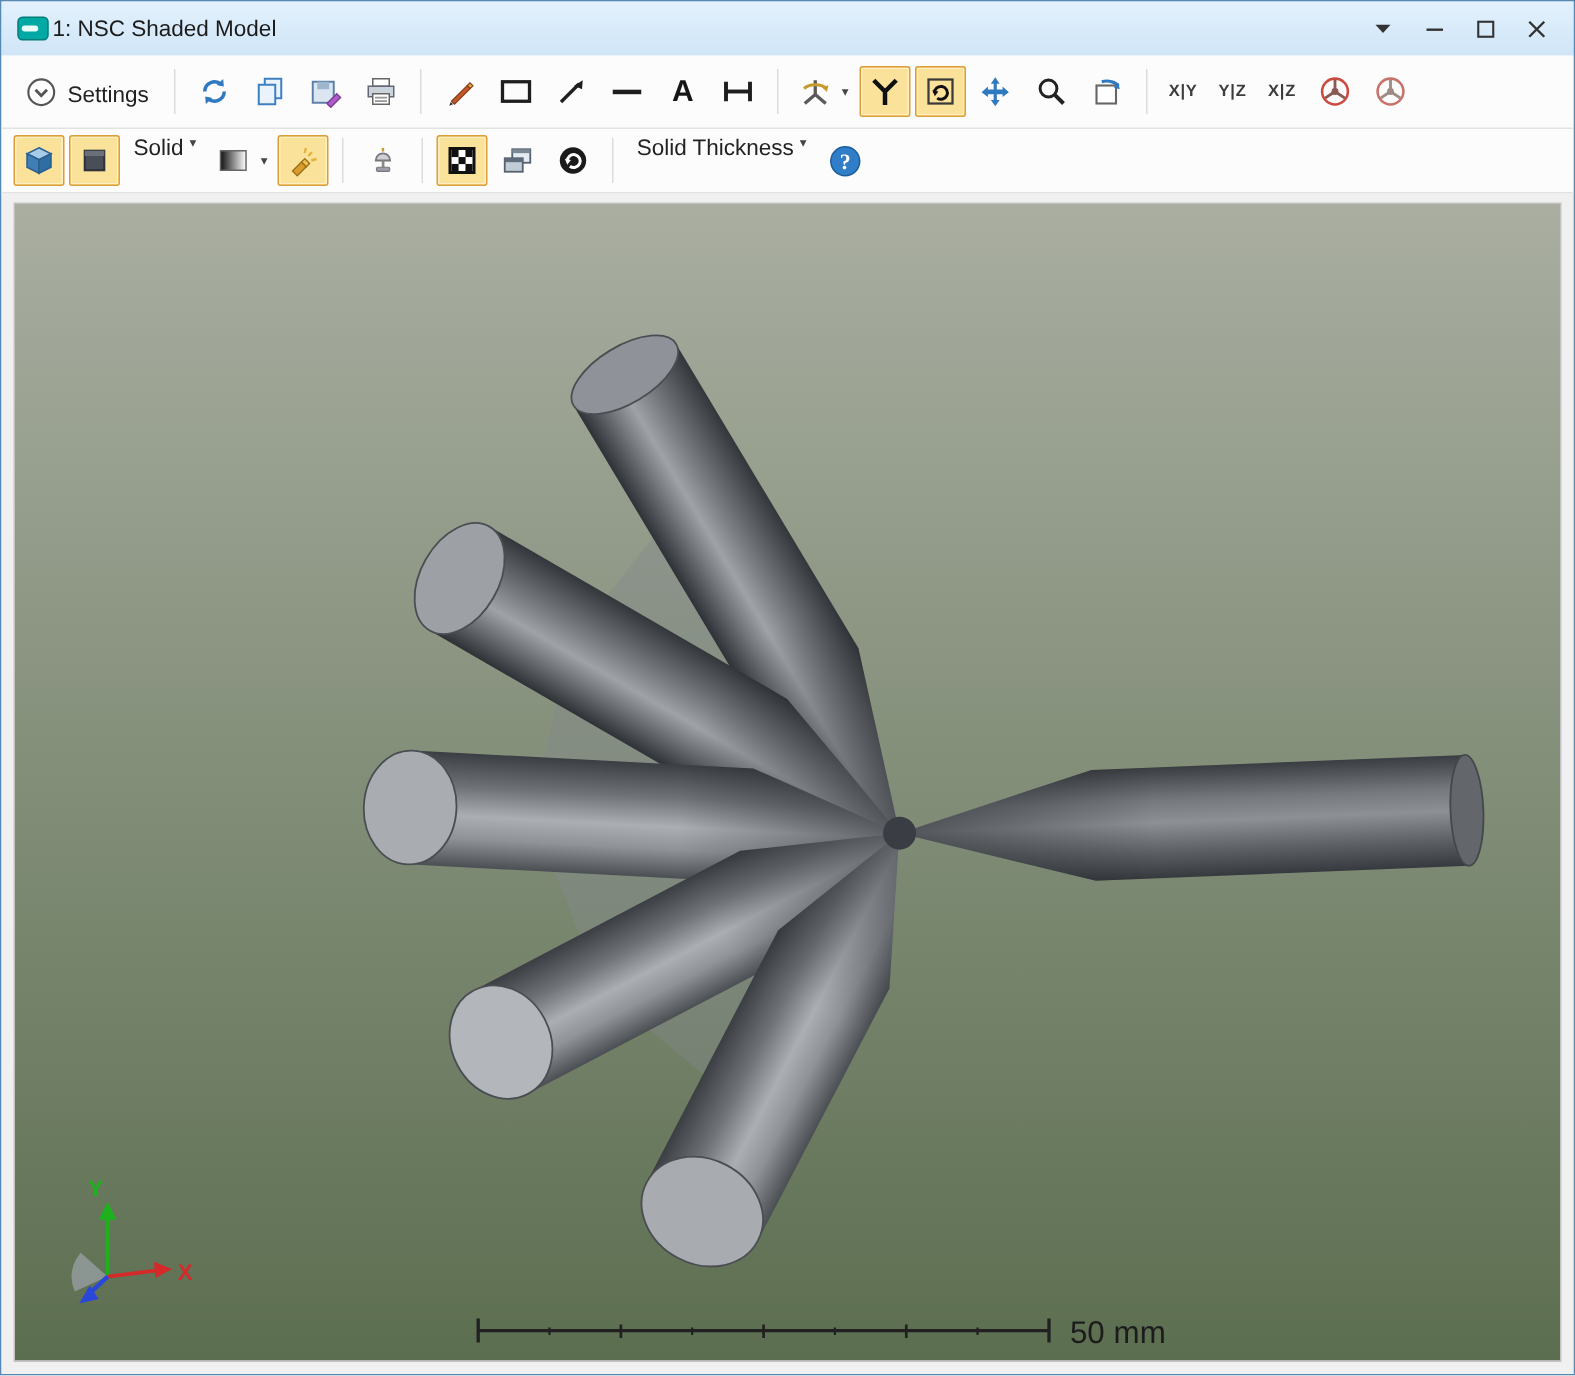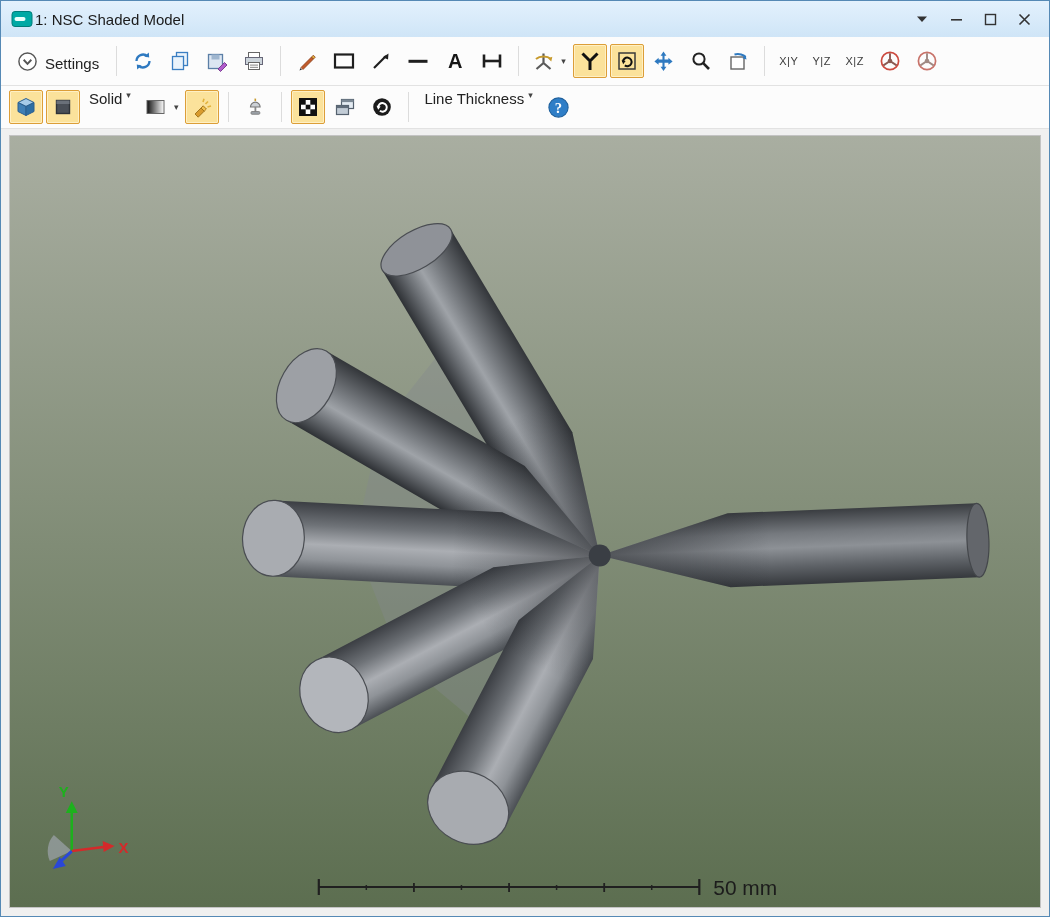--- a/index.html
+++ b/index.html
@@ -7,21 +7,21 @@
   .window{width:100%;height:100%;border:1px solid #5589b5;display:flex;flex-direction:column;background:#f0f0f0;box-sizing:border-box}
   .titlebar{height:36px;flex:0 0 36px;background:linear-gradient(#e3f1fd,#cfe5f7);display:flex;align-items:center;padding:0 10px;gap:2px}
   .title{font-size:15px;color:#1b1b1b}
   .win-controls{margin-left:auto;display:flex;align-items:center;gap:4px}
   .win-btn{width:30px;height:26px;display:flex;align-items:center;justify-content:center;background:none;border:none;cursor:pointer;padding:0}
   .toolbar{background:#fcfcfc;display:flex;align-items:center;padding:0 8px;gap:3px;border-bottom:1px solid #e2e2e2}
   .toolbar.row1{height:48px;flex:0 0 48px}
   .toolbar.row2{height:42px;flex:0 0 42px}
   .tbtn{height:34px;min-width:34px;display:flex;align-items:center;justify-content:center;background:none;border:1px solid transparent;border-radius:2px;padding:0 3px;gap:2px;cursor:pointer}
   .tbtn.active{background:#fbe29b;border-color:#dc9e38;box-shadow:inset 0 0 0 1px #fff0c4}
-  .tbtn.txt{font-size:11px;color:#3c3c3c;font-weight:400;letter-spacing:.5px;min-width:30px}
+  .tbtn.txt{font-size:11px;color:#3c3c3c;font-weight:700;letter-spacing:.5px;min-width:30px}
   .sep{width:1px;height:30px;background:#dcdcdc;margin:0 6px}
   .settings{display:flex;align-items:flex-end;gap:7px;background:none;border:none;font-size:15px;color:#222;padding:0 8px;cursor:pointer}
   .dd{display:flex;align-items:flex-start;background:none;border:none;cursor:pointer;padding:0 6px;height:34px}
   .dd-label{font-size:15px;color:#222}
   .caret{font-size:9px;color:#444;margin-left:4px}
   .glyphA{font-size:20px;font-weight:bold;color:#161616;line-height:1}
   .viewport-wrap{flex:1;padding:6px 8px 8px;background:#f0f0f0;min-height:0}
   .viewport{width:100%;height:100%;background:linear-gradient(#a9aea1,#5c6e50);position:relative;border:1px solid #c3c3c3;box-sizing:border-box}
   .viewport > svg{position:absolute;inset:0;width:100%;height:100%}
 </style>
@@ -269,21 +269,21 @@
     </button>
     <button class="tbtn">
       <svg width="22" height="22" viewBox="0 0 22 22">
         <circle cx="11" cy="11" r="8.8" fill="#1b1b1b"></circle>
         <path d="M7.2 11.5 a4.3 4.3 0 1 1 1.7 3.3" stroke="#fff" stroke-width="2" fill="none"></path>
         <polygon points="5.6,9.8 9.6,10.6 7.2,13.8" fill="#fff"></polygon>
       </svg>
     </button>
     <div class="sep"></div>
     <button class="dd">
-      <span class="dd-label">Line Thickness</span>
+      <span class="dd-label">Solid Thickness</span>
       <span class="caret">▾</span>
     </button>
     <button class="tbtn">
       <svg width="23" height="23" viewBox="0 0 22 22">
         <circle cx="11" cy="11" r="9.2" fill="#2f7ec7" stroke="#1d5f9c"></circle>
         <text x="11" y="16" text-anchor="middle" font-family="Liberation Serif, serif" font-size="14" font-weight="bold" fill="#ffffff">?</text>
       </svg>
     </button>
   </div>
 

